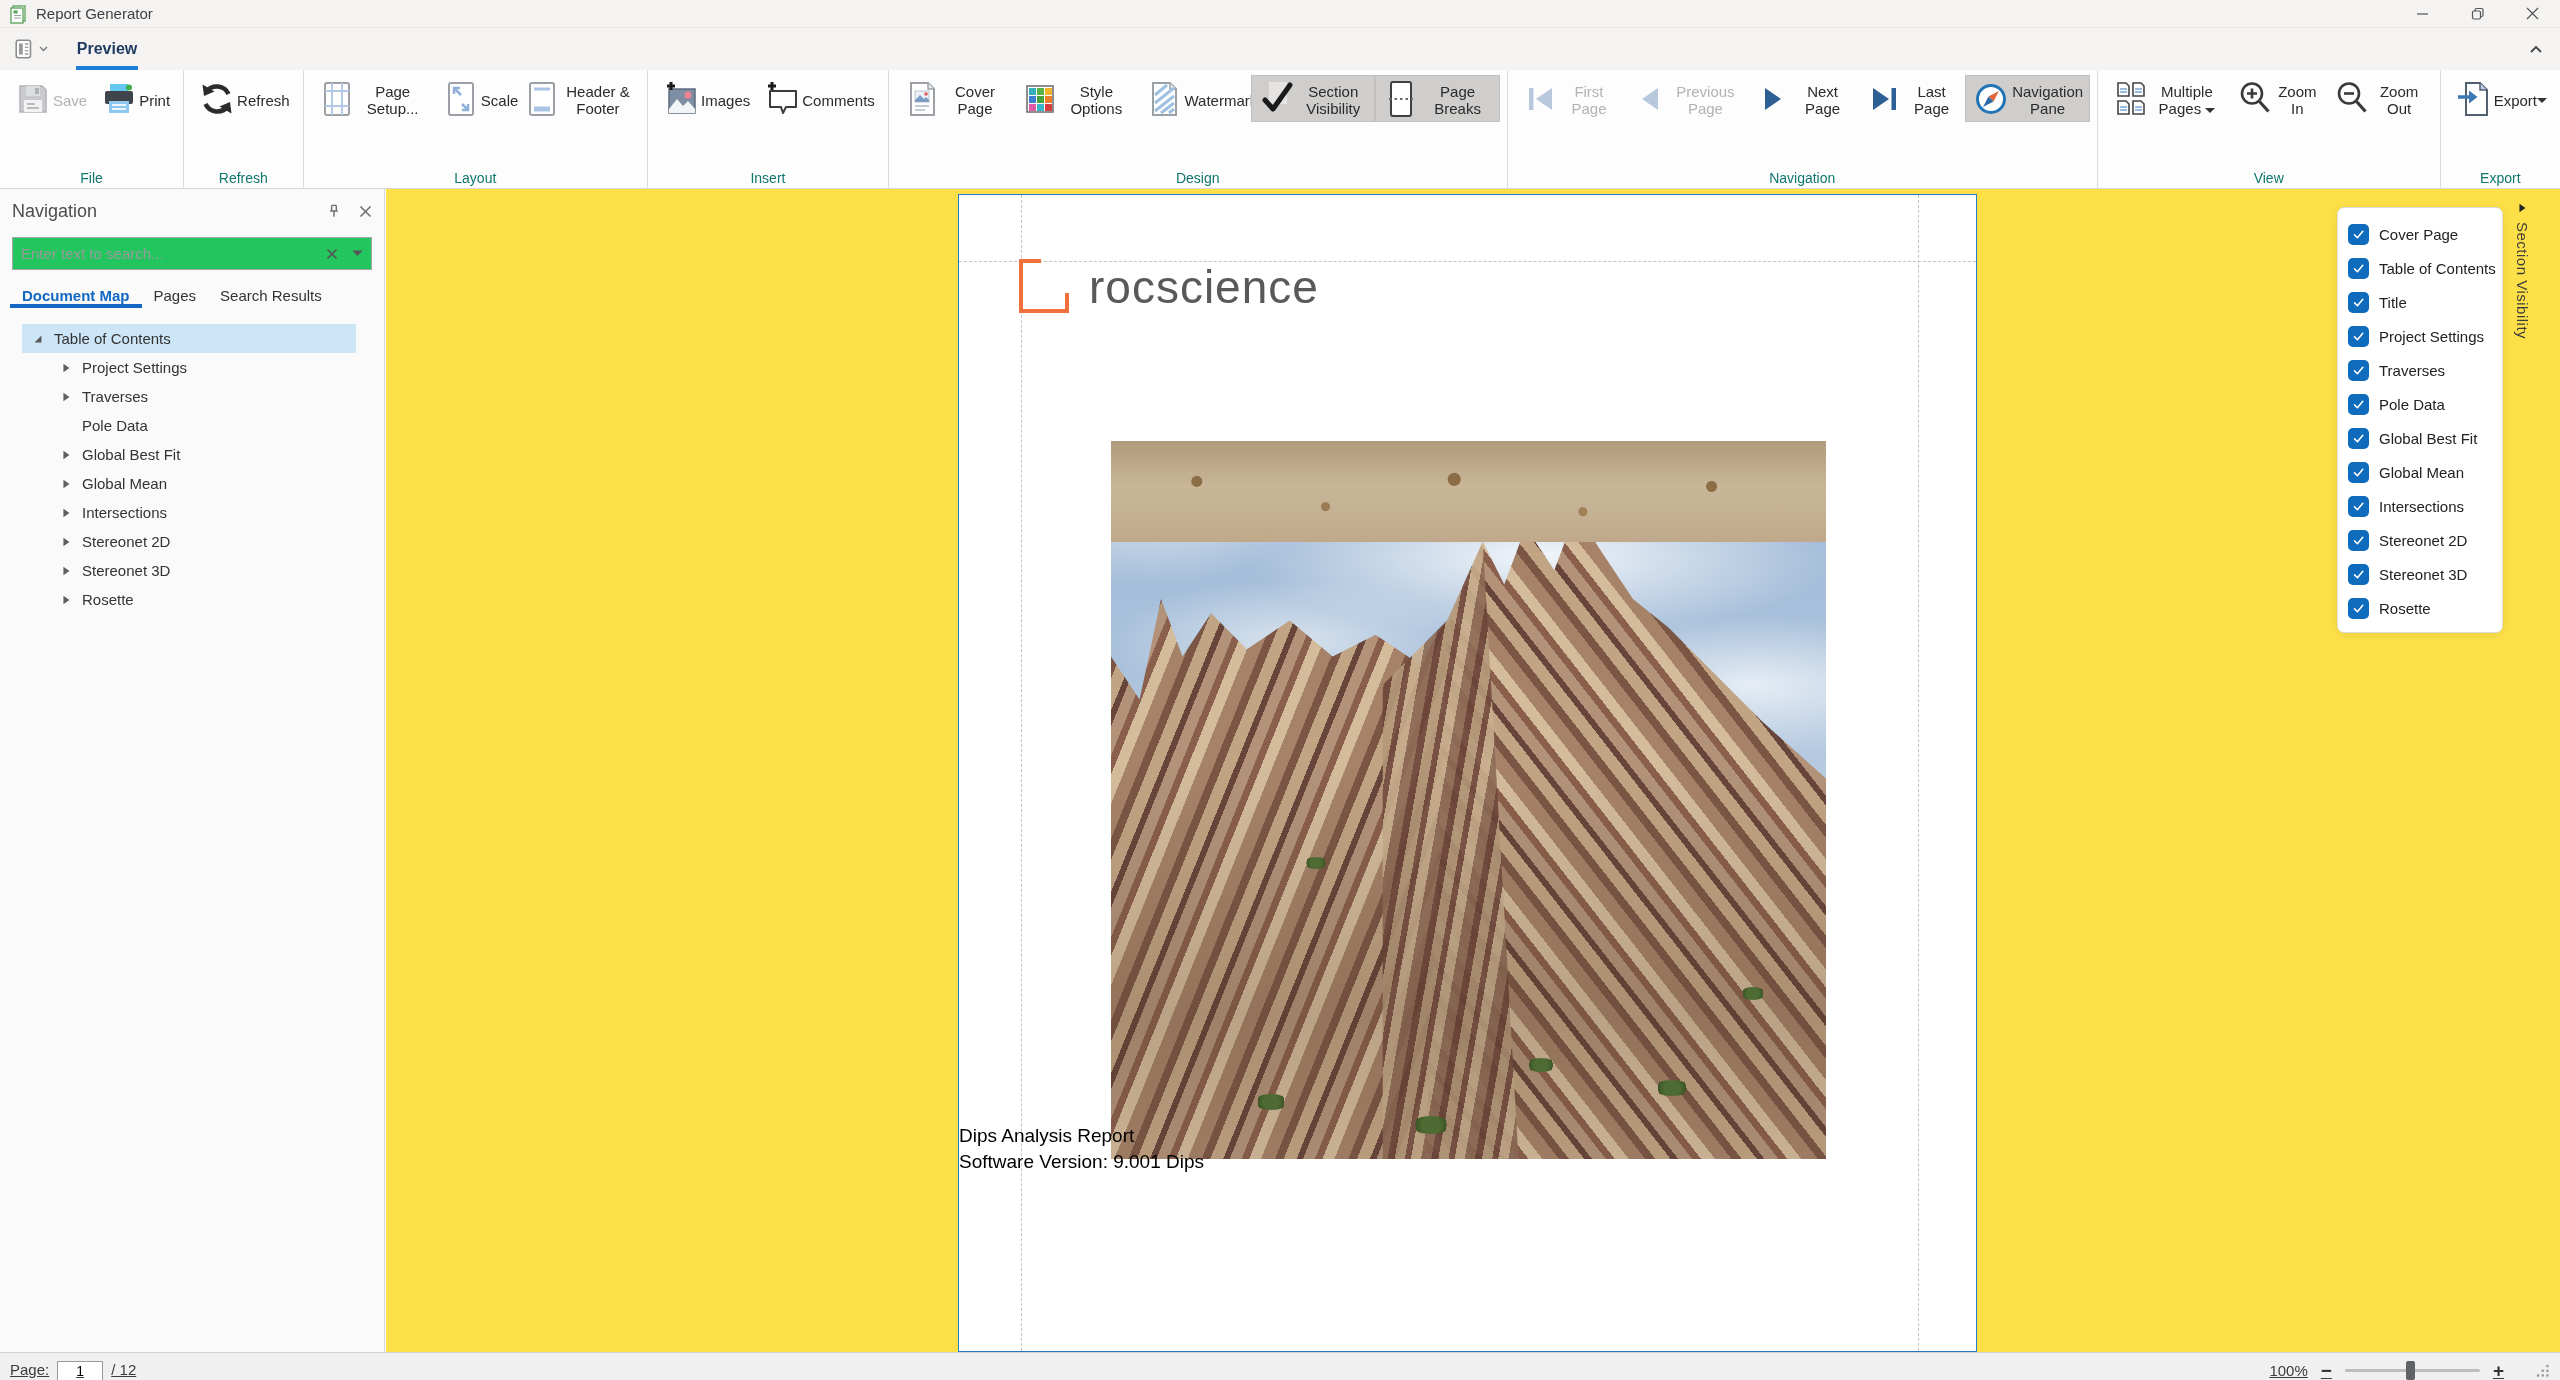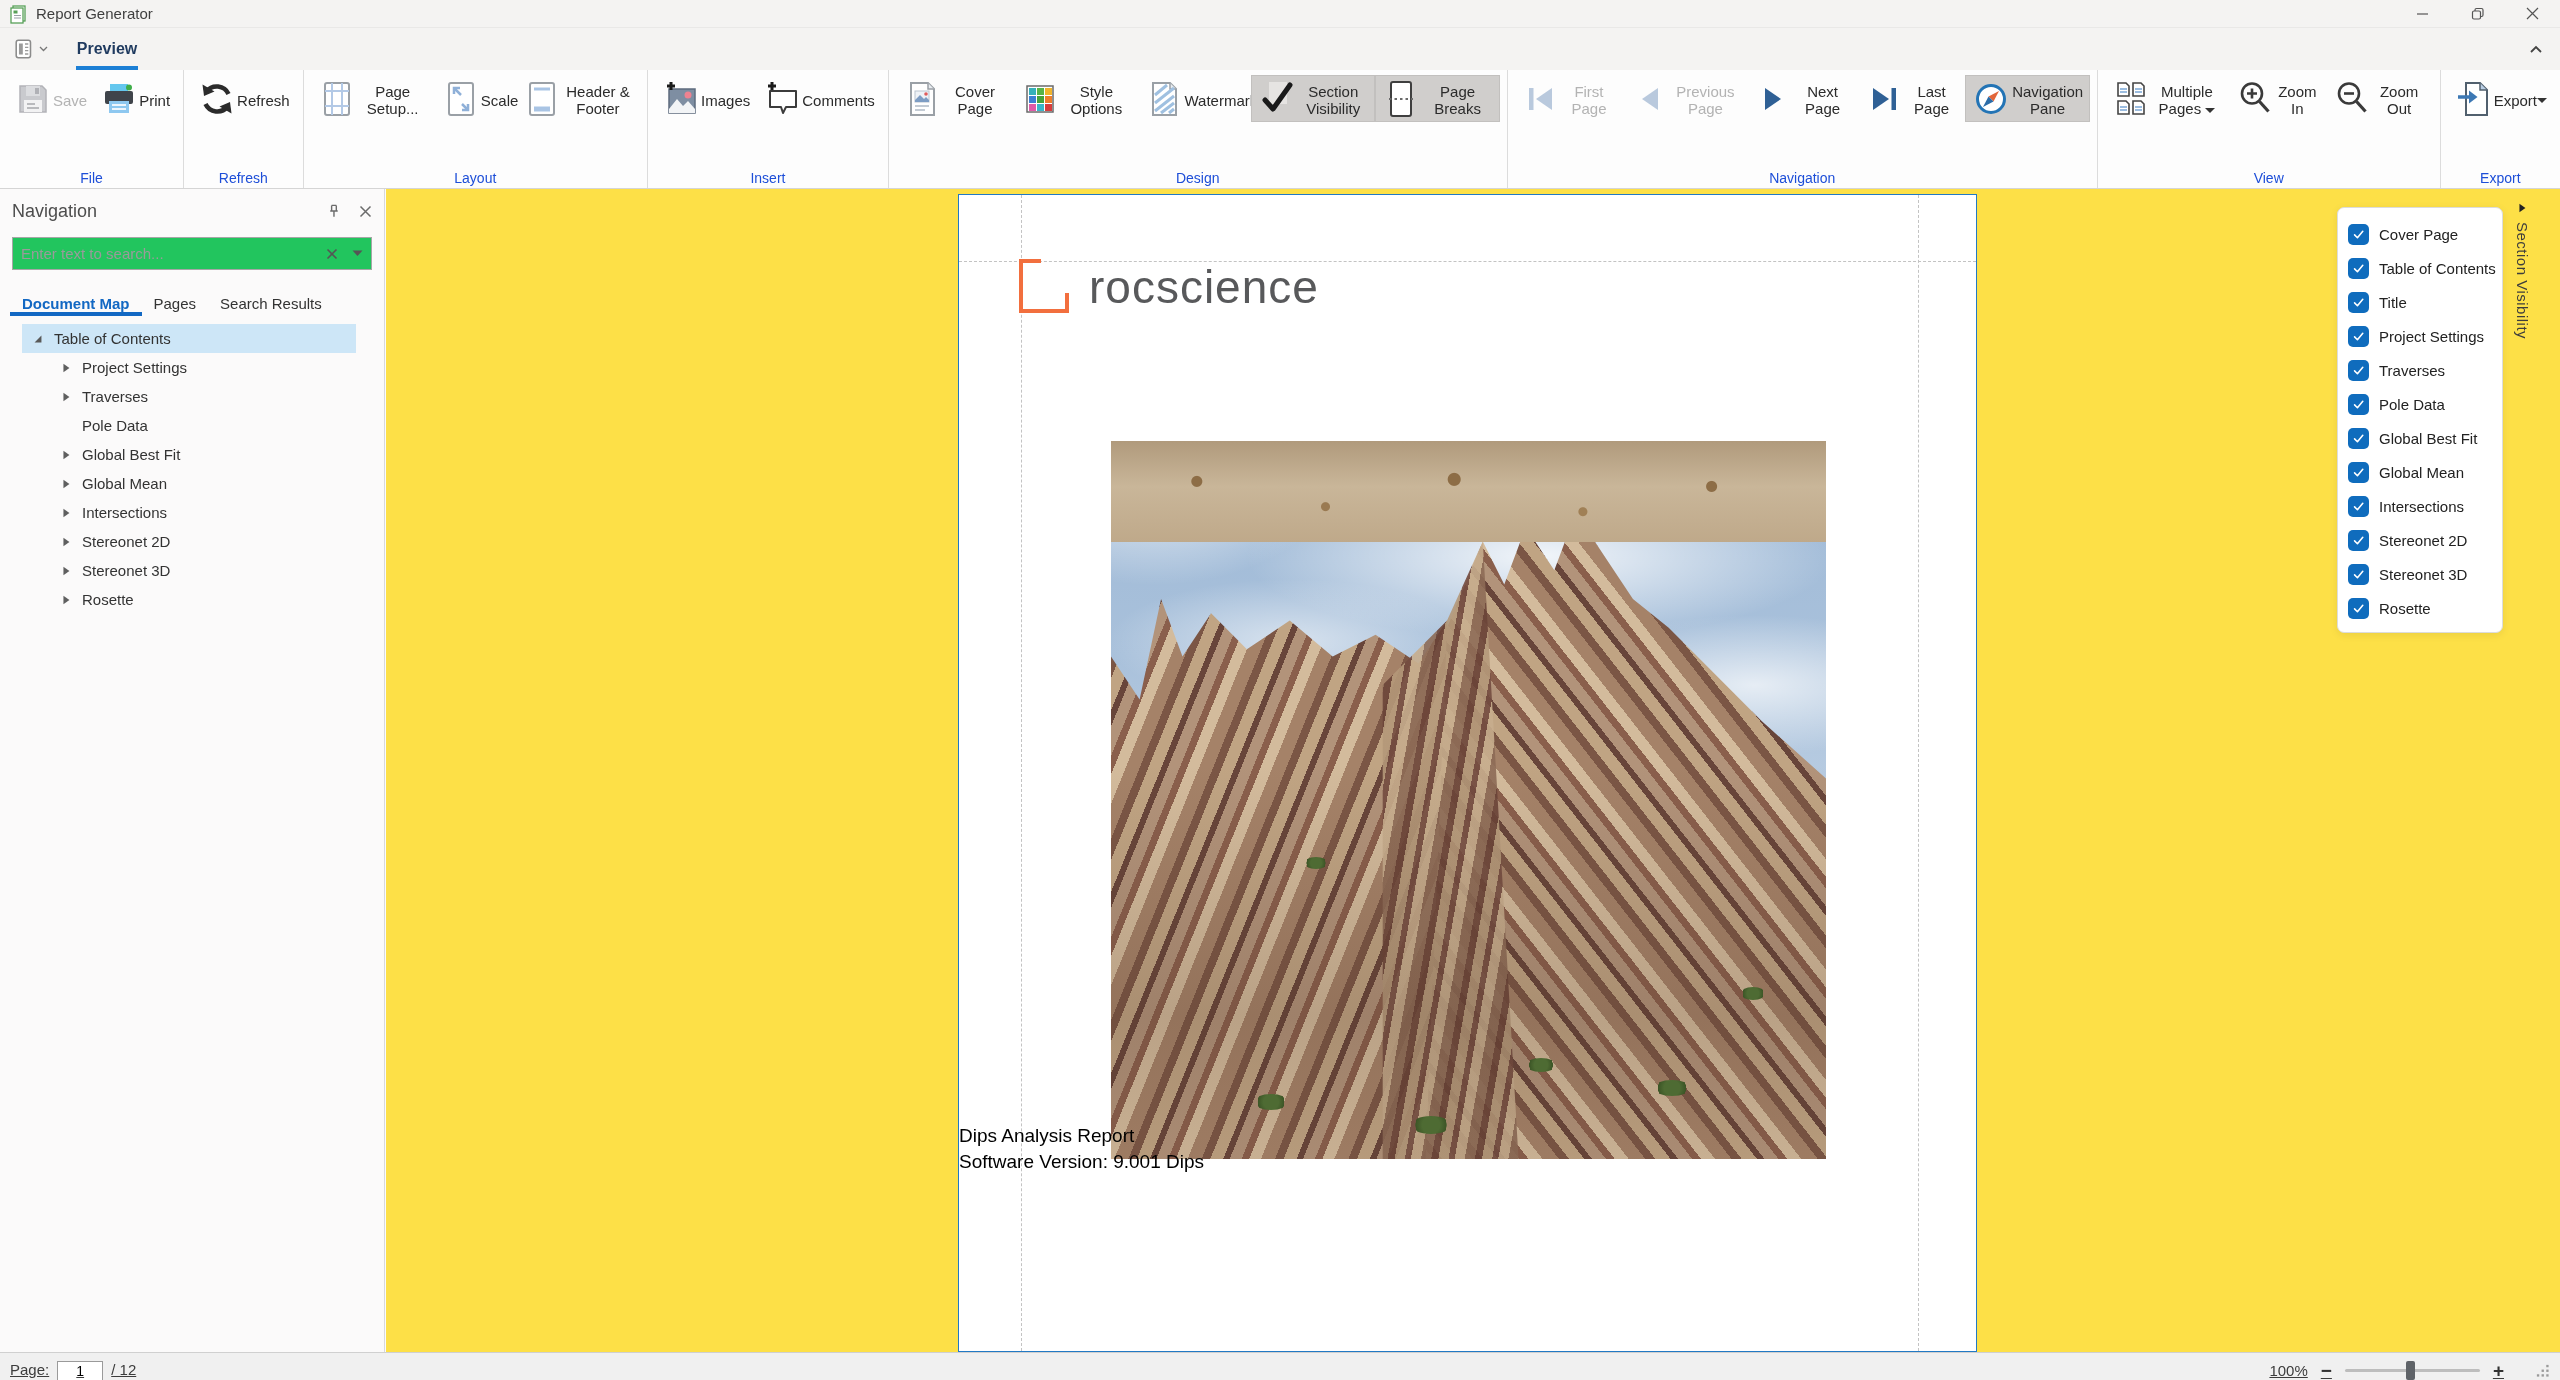--- a/index.html
+++ b/index.html
@@ -18,38 +18,38 @@
   .tabrow { position:absolute; left:0; top:28px; width:2560px; height:42px; background:#f4f3f2; }
   .appmenu { position:absolute; left:14px; top:7px; width:44px; height:28px; display:flex; align-items:center; gap:3px; }
   .rtab { position:absolute; left:76px; top:4px; width:62px; height:38px; display:flex; align-items:center; justify-content:center;
           font-size:16px; font-weight:bold; color:#1f3a5f; border-bottom:4px solid #1c7fd5; }
   .ribbon-collapse { position:absolute; right:14px; top:12px; width:20px; height:18px; display:flex; align-items:center; justify-content:center; }
 
   
   .ribbon { position:absolute; left:0; top:70px; width:2560px; height:119px; background:#fdfdfd; border-bottom:1px solid #d5d5d5; display:flex; align-items:stretch; }
   .rgroup { position:relative; display:flex; align-items:flex-start; padding:5px 7px 21px 7px; }
   .rgroup + .rgroup { border-left:1px solid #dcdcdc; }
-  .glabel { position:absolute; left:0; right:0; bottom:2px; text-align:center; font-size:14px; color:#1d4ed8; }
+  .glabel { position:absolute; left:0; right:0; bottom:2px; text-align:center; font-size:14px; color:#0f766e; }
   .rbtn { display:flex; flex-direction:row; align-items:center; padding:3px 5px 2px 5px; min-width:46px; border:1px solid transparent; }
   .rbtn svg.bicon { width:40px; height:40px; flex:none; }
   .blabel { margin-top:2px; font-size:15px; line-height:17px; color:#2b2b2b; text-align:center; max-width:86px; }
   .rbtn.toggled { background:#d0cecc; border-color:#c2c0be; }
   .rbtn.disabled .blabel { color:#b3b3b3; }
   .caret-dn { display:inline-block; width:0; height:0; border-left:5px solid transparent; border-right:5px solid transparent; border-top:5px solid #333; margin-left:4px; vertical-align:middle; }
   .caret-below { width:0; height:0; border-left:5px solid transparent; border-right:5px solid transparent; border-top:5px solid #333; margin-top:3px; }
 
   
   .navpanel { position:absolute; left:0; top:189px; width:385px; height:1163px; background:#fbfafa; border-right:1px solid #d9d9d9; }
   .np-head { display:flex; align-items:center; height:44px; padding:0 12px; }
   .np-title { font-size:18px; color:#4d4d4d; }
   .np-tools { margin-left:auto; display:flex; gap:18px; align-items:center; }
   .searchbox { margin:4px 12px 0 12px; height:33px; background:#22c55e; border:1px solid #a6a6a6; display:flex; align-items:center; padding:0 8px; }
   .searchbox input { flex:1; border:none; outline:none; font-size:15px; color:#333; background:transparent; font-family:"Liberation Sans",sans-serif; }
   .searchbox input::placeholder { color:#9a9a9a; }
-  .np-tabs { display:flex; align-items:flex-end; height:38px; margin:8px 0 0 0; padding:0 10px; }
+  .np-tabs { display:flex; align-items:center; height:38px; margin:8px 0 0 0; padding:0 10px; }
   .np-tab { display:flex; align-items:center; padding:0 12px; font-size:15px; color:#333; border-bottom:4px solid transparent; position:relative; }
   .np-tab.active { color:#1268c3; font-weight:bold; border-bottom-color:#1268c3; }
   .np-tab + .np-tab::before { content:""; position:absolute; left:0; top:9px; bottom:13px; width:1px; background:#d2d2d2; }
   .tree { margin-top:8px; }
   .trow { display:flex; align-items:center; height:29px; margin:0 28px 0 22px; font-size:15px; color:#333; padding-left:8px; }
   .trow.child { padding-left:36px; }
   .trow.selected { background:#cde6f7; }
   .tglyph { width:16px; height:16px; margin-right:8px; flex:none; display:flex; align-items:center; justify-content:center; }
 
   

